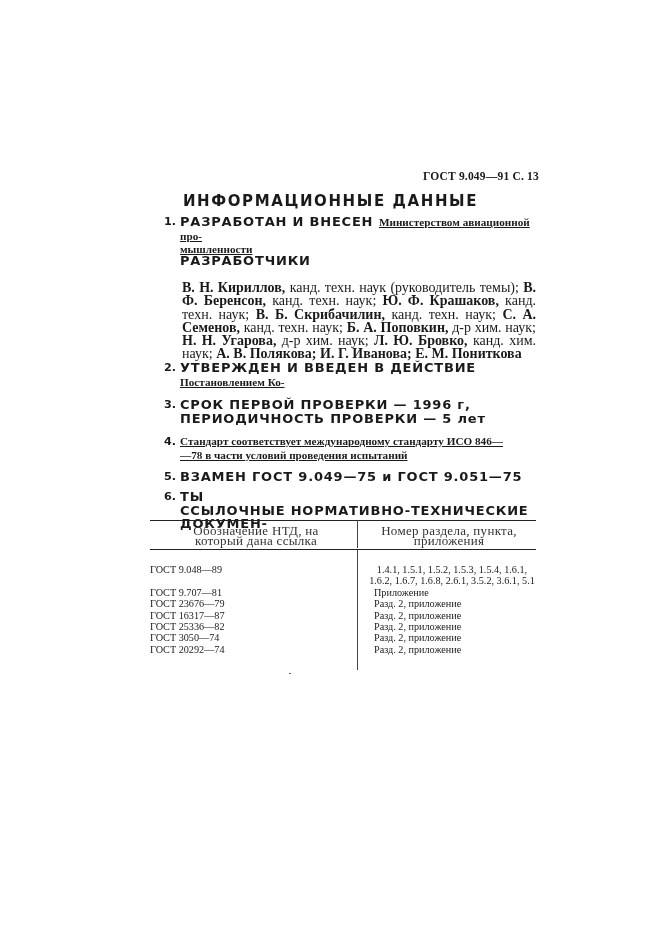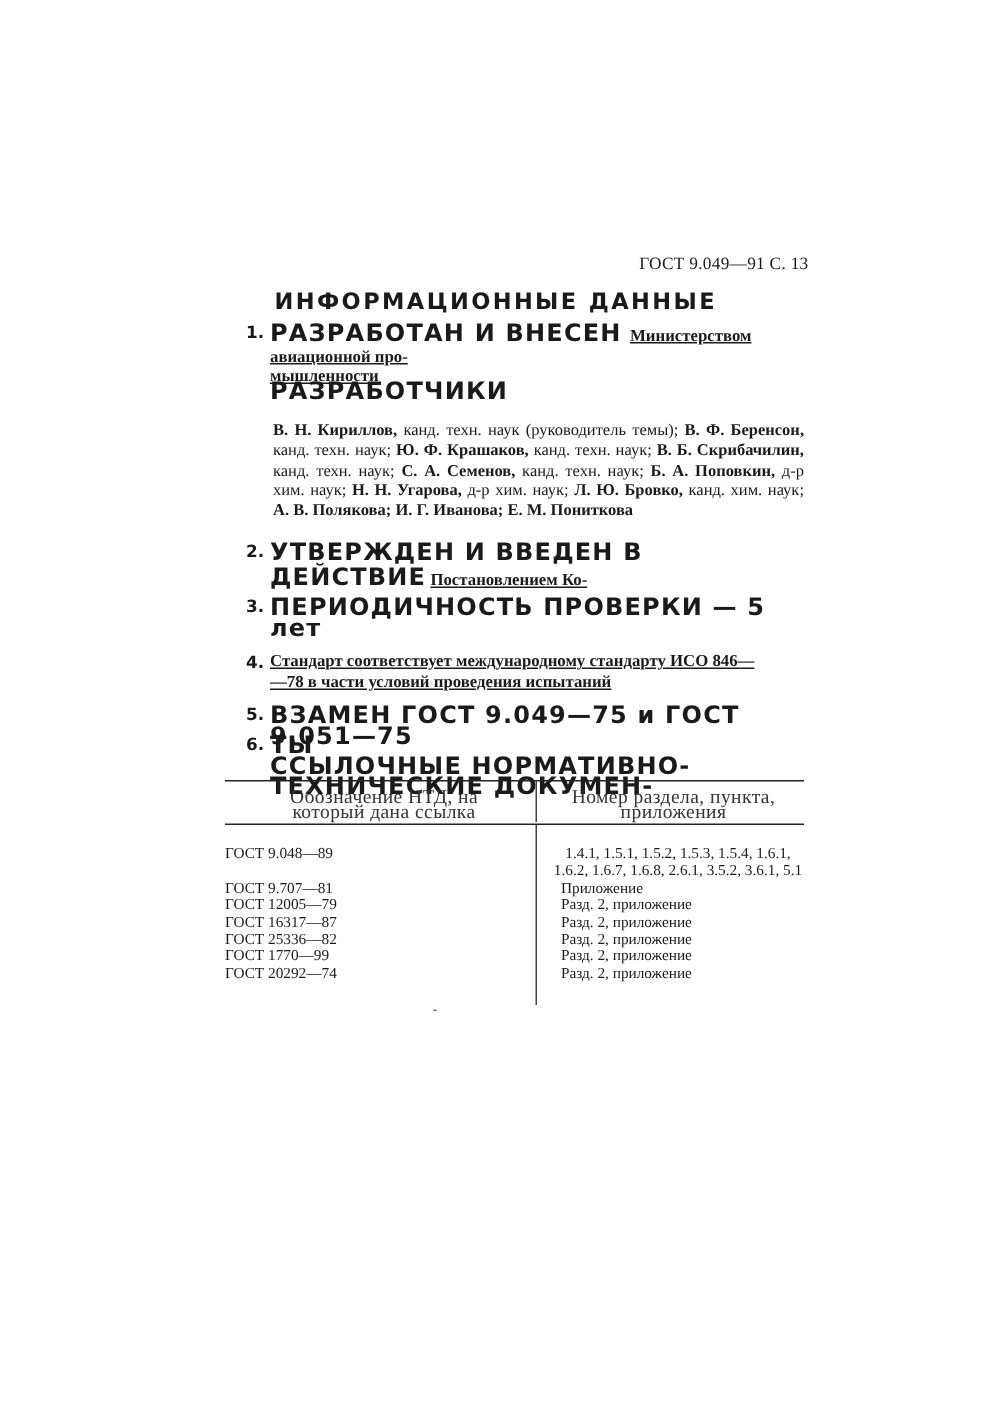--- a/index.html
+++ b/index.html
@@ -3,32 +3,32 @@
   <meta charset="utf-8">
   <style>
     html, body { margin: 0; padding: 0; }
     body {
       width: 661px; height: 935px; background: #ffffff; position: relative;
       font-family: "Liberation Serif", serif; color: #1a1a1a; overflow: hidden;
     }
     .page { position: absolute; left: 0; top: 0; width: 661px; height: 935px; }
     .running-head {
       position: absolute; top: 170px; right: 122px;
-      font-family: "Liberation Serif", serif; font-size: 11.5px; font-weight: normal; letter-spacing: 0.2px;
+      font-family: "Liberation Serif", serif; font-size: 11.5px; font-weight: bold; letter-spacing: 0.2px;
     }
     .doc-title {
       position: absolute; top: 192px; left: 0; width: 661px; text-align: center;
       font-family: "DejaVu Sans", sans-serif; font-size: 15px; font-weight: bold; letter-spacing: 1.6px;
     }
     .block { position: absolute; left: 164px; width: 372px; font-size: 11.2px; line-height: 13.6px; }
-    .sans-head { font-family: "DejaVu Sans", sans-serif; font-weight: bold; letter-spacing: 0.8px; font-size: 16px; }
+    .sans-head { font-family: "DejaVu Sans", sans-serif; font-weight: bold; letter-spacing: 0.8px; font-size: 13px; }
     .num { position: absolute; left: 0; top: 0; font-family: "DejaVu Sans", sans-serif; font-weight: bold; font-size: 11.2px; }
     .item-body { margin-left: 16px; }
     .bold { font-weight: bold; text-decoration: underline; }
-    .devs { position: absolute; left: 182px; width: 354px; top: 281px; font-size: 11px; line-height: 13.3px; text-align: justify; }
+    .devs { position: absolute; left: 182px; width: 354px; top: 281px; font-size: 14px; line-height: 13.3px; text-align: justify; }
     .devs .name { font-weight: bold; }
     .table {
       position: absolute; left: 150px; top: 520px; width: 386px;
       font-size: 10.2px; line-height: 11.6px;
     }
     .rule { position: absolute; left: 0; width: 386px; height: 0; border-top: 1.3px solid #222; }
     .vline { position: absolute; left: 207px; width: 0; border-left: 1px solid #444; }
     .th { position: absolute; top: 6px; text-align: center; font-size: 13px; line-height: 10px; color: #333; letter-spacing: 0.3px; }
     .th.left { left: 20px; width: 172px; }
     .th.right { left: 214px; width: 170px; }
@@ -80,20 +80,21 @@
       <div>
         <span class="sans-head">УТВЕРЖДЕН И ВВЕДЕН В ДЕЙСТВИЕ</span>
         <span class="bold">Постановлением Ко-</span>
       </div>
     </div>
   </div>
 
   <div class="block" style="top:398px;">
     <span class="num">3.</span>
     <div class="item-body">
+      <div class="sans-head">СРОК ПЕРВОЙ ПРОВЕРКИ — 1996 г,</div>
       <div class="sans-head">ПЕРИОДИЧНОСТЬ ПРОВЕРКИ — 5 лет</div>
     </div>
   </div>
 
   <div class="block" style="top:435px;">
     <span class="num">4.</span>
     <div class="item-body">
       <div class="bold">Стандарт соответствует международному стандарту ИСО 846—</div>
       <div class="bold">—78 в части условий проведения испытаний</div>
     </div>
@@ -119,24 +120,24 @@
     <div class="vline" style="top:0; height:28px;"></div>
     <div class="th left">Обозначение НТД, на который дана ссылка</div>
     <div class="th right">Номер раздела, пункта, приложения</div>
     <div class="rule" style="top:29px;"></div>
     <div class="vline" style="top:30px; height:120px;"></div>
 
     <div class="col-left">
       <div class="row" style="padding-left:0;">ГОСТ 9.048—89</div>
       <div class="row"></div>
       <div class="row">ГОСТ 9.707—81</div>
-      <div class="row">ГОСТ 12005—79</div>
+      <div class="row">ГОСТ 23676—79</div>
       <div class="row">ГОСТ 16317—87</div>
       <div class="row">ГОСТ 25336—82</div>
-      <div class="row">ГОСТ 1770—99</div>
+      <div class="row">ГОСТ 3050—74</div>
       <div class="row">ГОСТ 20292—74</div>
     </div>
 
     <div class="col-right">
       <div class="row wrap">1.4.1, 1.5.1, 1.5.2, 1.5.3, 1.5.4, 1.6.1,</div>
       <div class="row wrap">1.6.2, 1.6.7, 1.6.8, 2.6.1, 3.5.2, 3.6.1, 5.1</div>
       <div class="row">Приложение</div>
       <div class="row">Разд. 2, приложение</div>
       <div class="row">Разд. 2, приложение</div>
       <div class="row">Разд. 2, приложение</div>

